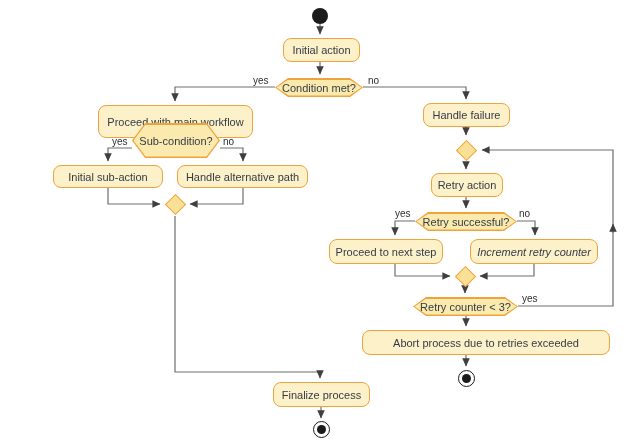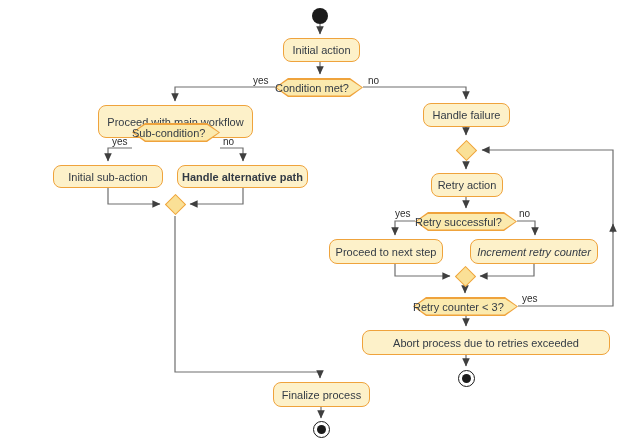--- a/index.html
+++ b/index.html
@@ -18,21 +18,21 @@
   }
   svg.edges{position:absolute;left:0;top:0;z-index:1;}
   .node{position:absolute;z-index:2;box-sizing:border-box;}
   .activity{
     background:var(--activity-fill);
     border:1.5px solid var(--node-border);
     border-radius:8px;
     display:flex;align-items:center;justify-content:center;
     font-size:11px;color:var(--text-color);white-space:nowrap;
   }
-  .decision{display:flex;align-items:center;justify-content:flex-start;}
+  .decision{display:flex;align-items:center;justify-content:center;}
   .decision .shape-outer{
     position:absolute;inset:0;background:var(--node-border);
     clip-path:polygon(13px 0, calc(100% - 13px) 0, 100% 50%, calc(100% - 13px) 100%, 13px 100%, 0 50%);
   }
   .decision .shape-inner{
     position:absolute;inset:1.5px;background:var(--decision-fill);
     clip-path:polygon(12px 0, calc(100% - 12px) 0, 100% 50%, calc(100% - 12px) 100%, 12px 100%, 0 50%);
   }
   .decision .lbl{
     position:relative;z-index:3;font-size:11px;color:var(--text-color);white-space:nowrap;
@@ -51,23 +51,23 @@
   }
   .final-node .dot{width:9px;height:9px;border-radius:50%;background:#1B1B1B;}
   .edge-label{
     position:absolute;z-index:2;font-size:10px;color:#2E2E2E;white-space:nowrap;
   }
   
   #n-start{left:312px;top:8px;}
   #n-initial-action{left:283px;top:38px;width:77px;height:24px;}
   #n-condition-met{left:275px;top:78px;width:88px;height:19px;}
   #n-proceed-main{left:98px;top:105px;width:155px;height:33px;}
-  #n-sub-condition{left:132px;top:123px;width:88px;height:19px;}
+  #n-sub-condition{left:132px;top:123px;width:88px;height:35px;}
   #n-perform-sub{left:53px;top:165px;width:110px;height:23px;}
-  #n-handle-alt{left:177px;top:165px;width:131px;height:23px;font-weight:bold;}
+  #n-handle-alt{left:177px;top:165px;width:131px;height:23px;}
   #n-diamond-left{left:168px;top:197px;}
   #n-finalize{left:273px;top:382px;width:97px;height:25px;}
   #n-final-left{left:313px;top:421px;}
   #n-handle-failure{left:423px;top:103px;width:87px;height:24px;}
   #n-diamond-right-top{left:459px;top:143px;}
   #n-retry-action{left:431px;top:173px;width:72px;height:24px;}
   #n-retry-successful{left:415px;top:212px;width:102px;height:19px;}
   #n-proceed-next{left:329px;top:239px;width:114px;height:25px;}
   #n-increment-retry{left:470px;top:239px;width:128px;height:25px;font-style:italic;}
   #n-diamond-right-bottom{left:458px;top:269px;}

